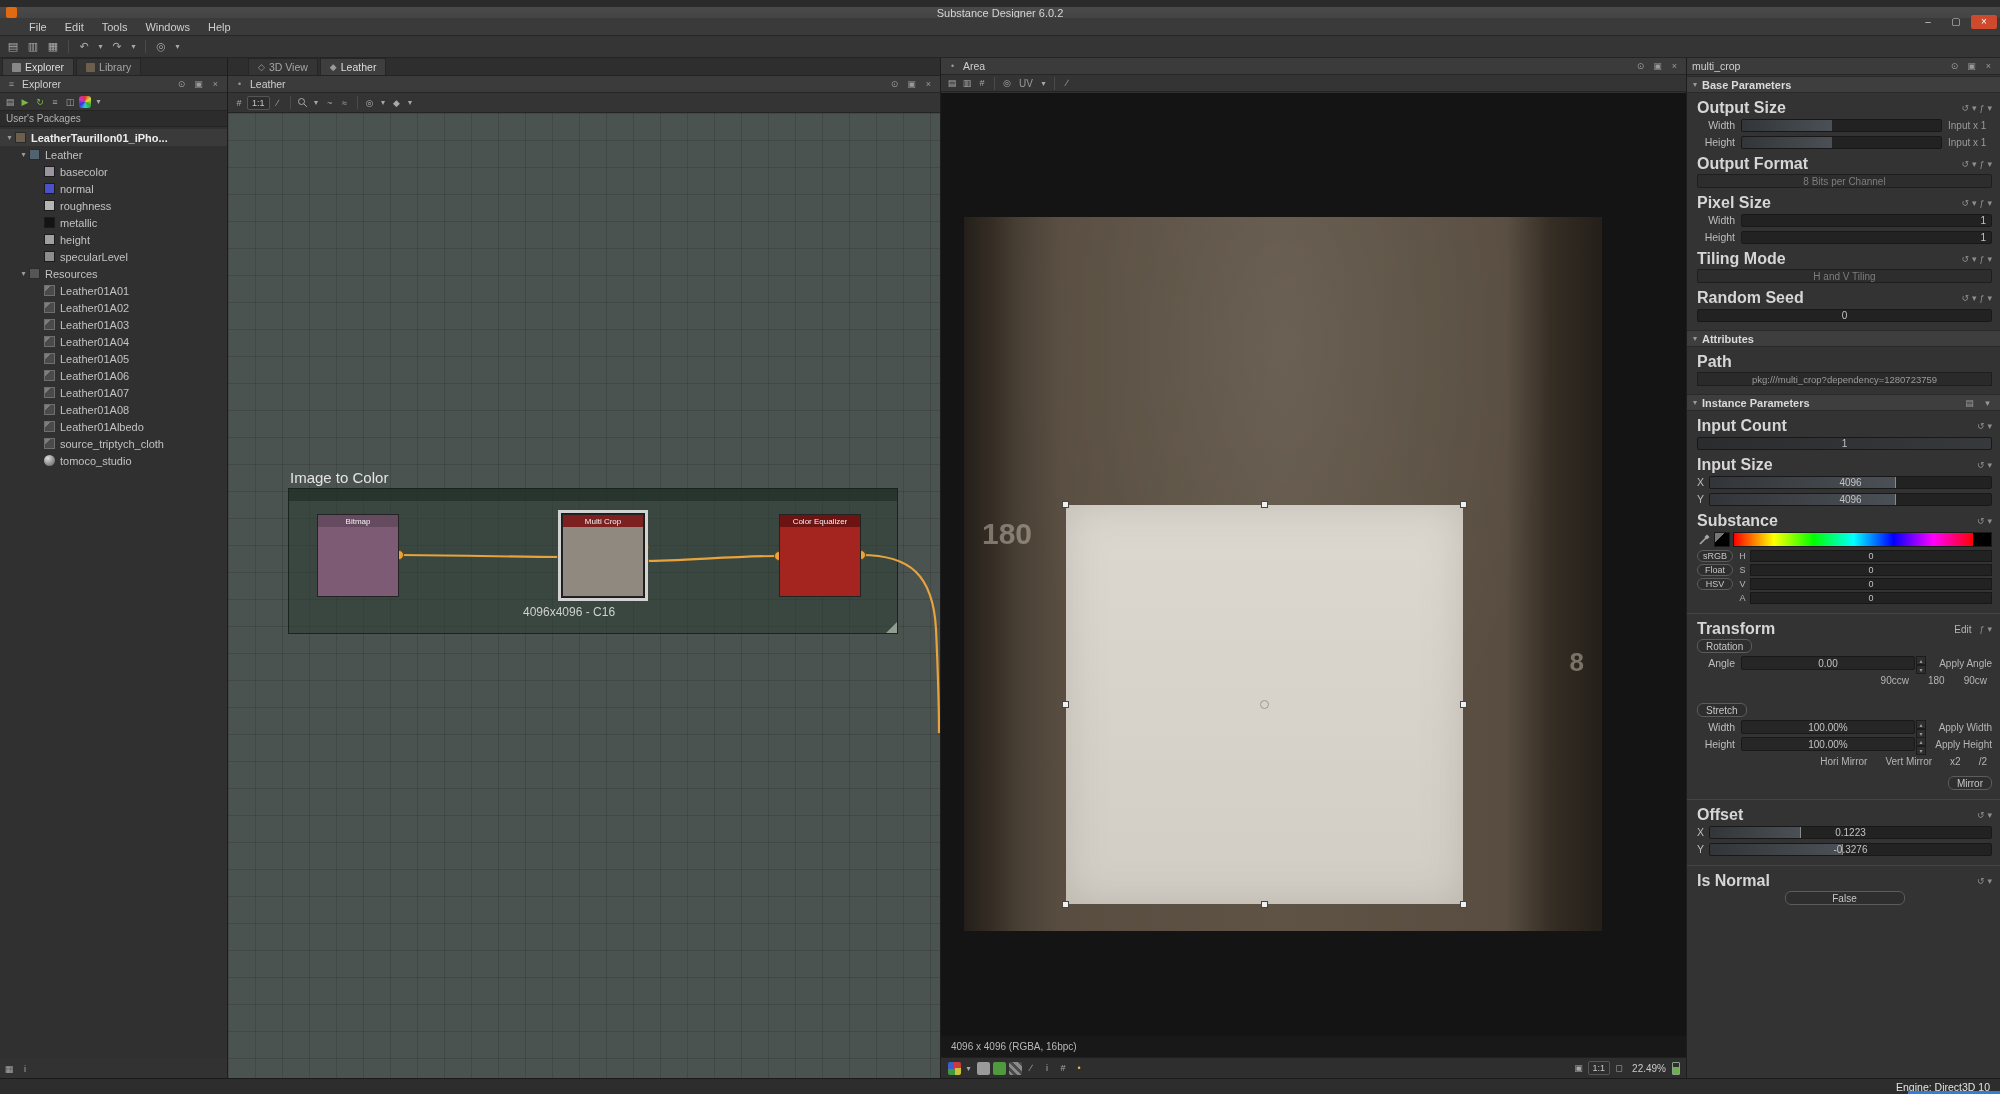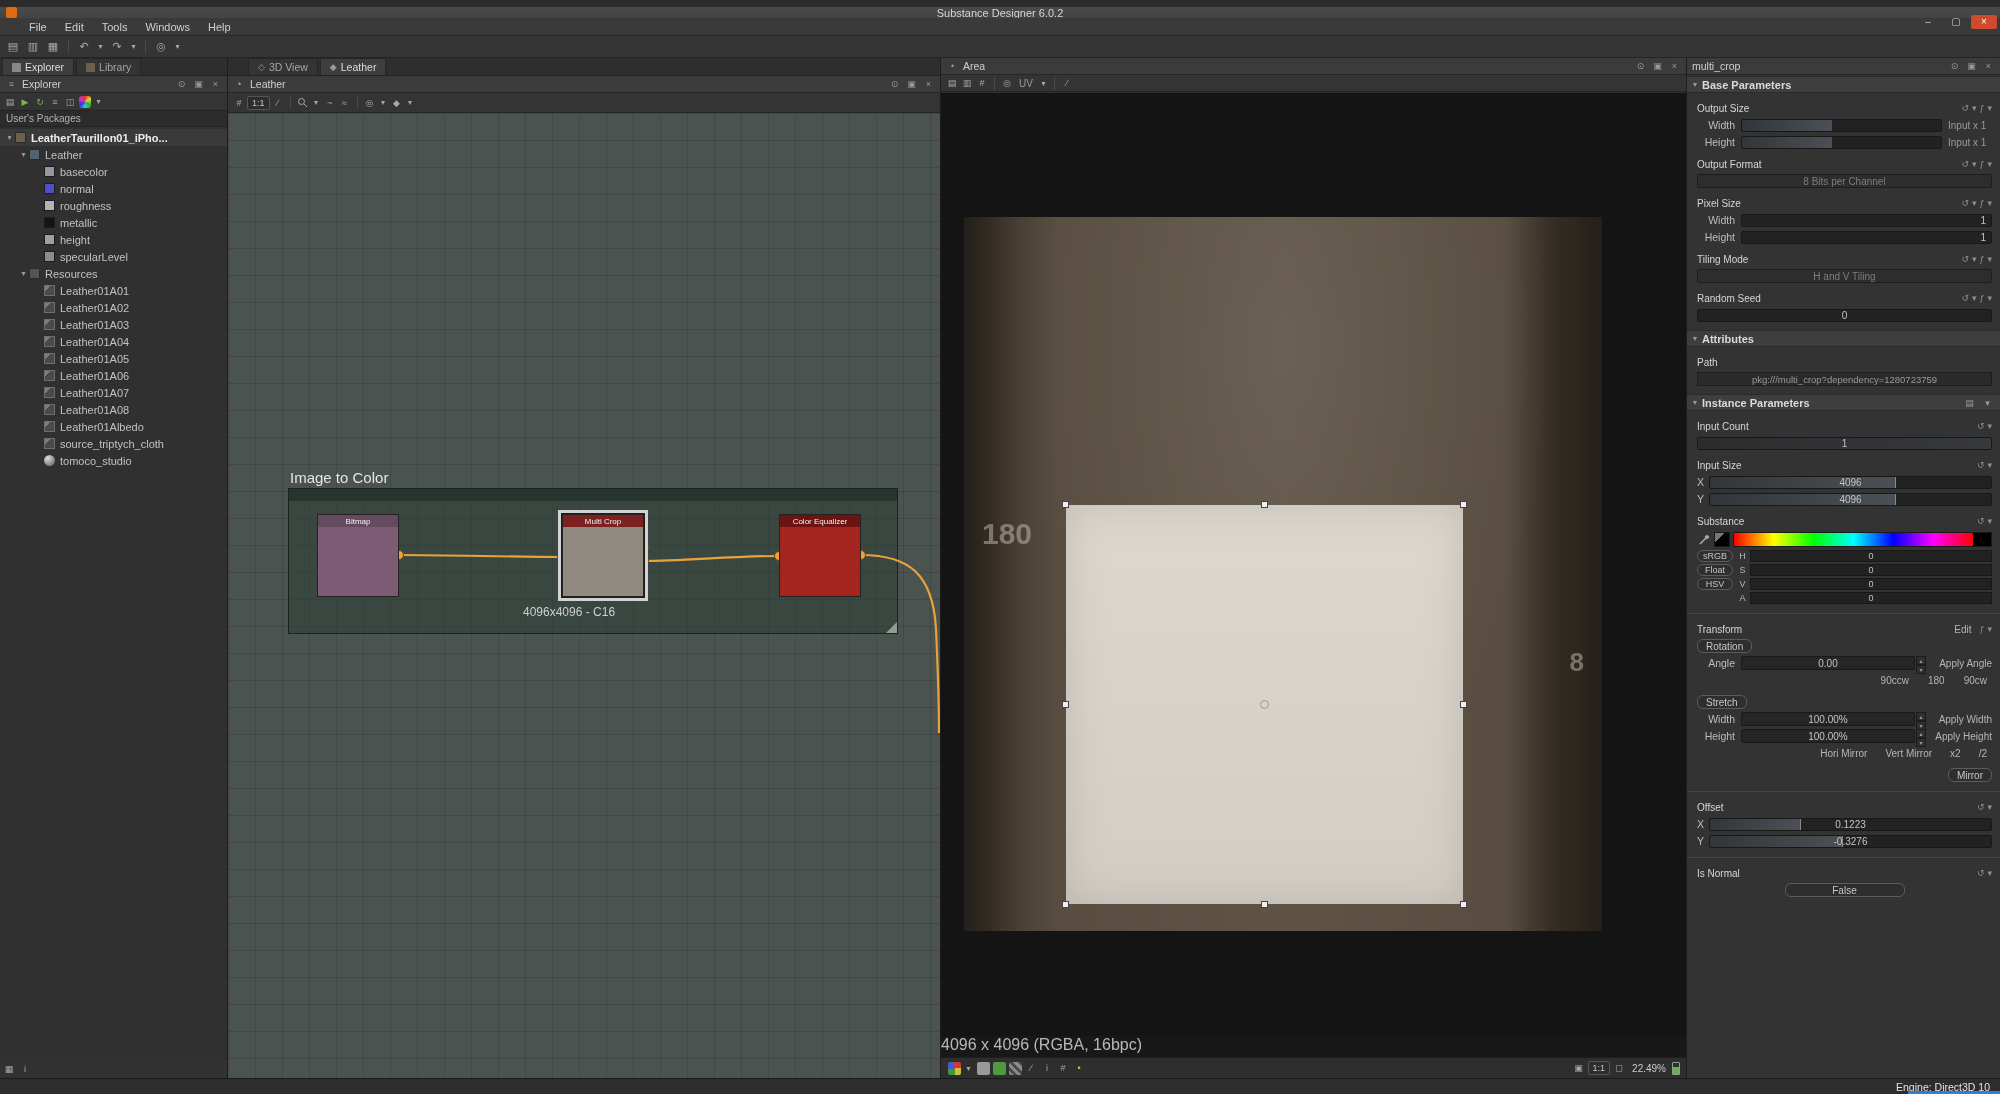--- a/index.html
+++ b/index.html
@@ -104,21 +104,21 @@
     background:
       radial-gradient(ellipse at 50% 18%,rgba(255,255,255,.08),transparent 60%),
       linear-gradient(90deg,#241f1a 0,#342c24 4%,#4a4136 9%,#584d40 15%,#5e5345 50%,#584d40 85%,#362e25 92%,#241f1a 100%);}
   .tex-num{position:absolute;color:#d8cfc0;opacity:.45;font-size:30px;font-weight:bold}
   .crop{position:absolute;left:102px;top:288px;width:397px;height:399px;
     background:linear-gradient(0deg,#d2cec6,#dcd8d0);box-shadow:inset 0 0 40px rgba(120,110,95,.25)}
   .handle{position:absolute;width:7px;height:7px;background:#f0f0f0;border:1px solid #444}
   .crop-center{position:absolute;left:50%;top:50%;width:9px;height:9px;margin:-5px 0 0 -5px;
     border:1px solid #9a9a9a;border-radius:50%}
   .status2d{position:absolute;left:0;right:0;top:978px;height:21px;background:#181818;
-    display:flex;align-items:flex-start;font-size:16px;color:#b9b9b9}
+    display:flex;align-items:center;padding-left:10px;font-size:10px;color:#b9b9b9}
   .toolbar2d-b{position:absolute;left:0;right:0;bottom:0;height:21px;background:#2e2e2e;
     border-top:1px solid #1f1f1f;display:flex;align-items:center;padding:0 6px;gap:2px;font-size:10px}
   .quad{width:13px;height:13px;border-radius:2px;
     background:conic-gradient(#cc3b3b 0 25%,#c9c23a 0 50%,#3f9a3f 0 75%,#3b5fcc 0)}
   .chk{width:13px;height:13px;border-radius:2px;
     background:repeating-linear-gradient(45deg,#8a8a8a 0 3px,#4a4a4a 3px 6px)}
   .sq-green{width:13px;height:13px;border-radius:2px;background:#4f9a3f}
   .sq-gray{width:13px;height:13px;border-radius:2px;background:#9a9a9a}
   .dot-yellow{color:#d6c23a;font-size:12px}
   .battery{width:8px;height:13px;border:1px solid #89a489;border-radius:1px;
@@ -127,21 +127,21 @@
 
   
   .props-scroll{position:absolute;left:0;top:18px;right:0;bottom:0;overflow:hidden}
   .sec-h{height:17px;background:#3e3e3e;border-top:1px solid #2a2a2a;border-bottom:1px solid #2a2a2a;
     display:flex;align-items:center;padding:0 6px;gap:5px;margin-top:8px;
     font-size:11px;font-weight:bold;color:#dadada}
   .sec-h:first-child{margin-top:0}
   .sec-h .tri{font-size:8px;color:#9a9a9a}
   .sec-h .spacer{flex:1}
   .ptitle-row{display:flex;align-items:center;margin:8px 8px 0 10px;height:14px}
-  .ptitle{font-weight:normal;color:#d6d6d6;font-size:10px}
+  .ptitle{font-weight:bold;color:#d6d6d6;font-size:16px}
   .pright{margin-left:auto;display:flex;gap:3px;align-items:center;color:#8f8f8f;font-size:9px}
   .prow{display:flex;align-items:center;margin:3px 8px 0 10px;height:14px}
   .plabel{width:44px;text-align:right;padding-right:6px;color:#bdbdbd;font-size:10.5px;flex:none}
   .plabel.xy{width:12px;text-align:left;padding-right:4px}
   .slider{position:relative;flex:1;height:13px;background:#222;border:1px solid #181818;
     border-radius:2px;overflow:hidden;display:flex;align-items:center;justify-content:center;
     font-size:10px;color:#c3c3c3}
   .slider .fill{position:absolute;left:0;top:0;bottom:0;
     background:linear-gradient(90deg,#32363a,#4b5056)}
   .slider .hmark{position:absolute;top:0;bottom:0;width:1px;background:#8a8a8a}
@@ -730,21 +730,21 @@
             <span>▴</span>
             <span>▾</span>
           </span>
           <span class="applytxt">Apply Angle</span>
         </div>
         <div class="prow" style="justify-content:flex-end;gap:9px">
           <span class="txtbtn">90ccw</span>
           <span class="txtbtn">180</span>
           <span class="txtbtn">90cw</span>
         </div>
-        <div class="prow" style="justify-content:flex-start;margin-top:8px">
+        <div class="prow" style="justify-content:flex-start;margin-top:16px">
           <span class="btn">Stretch</span>
         </div>
         <div class="prow">
           <span class="plabel">Width</span>
           <div class="vfield">
               <span>100.00%</span>
             </div>
           <span class="stepper">
             <span>▴</span>
             <span>▾</span>

